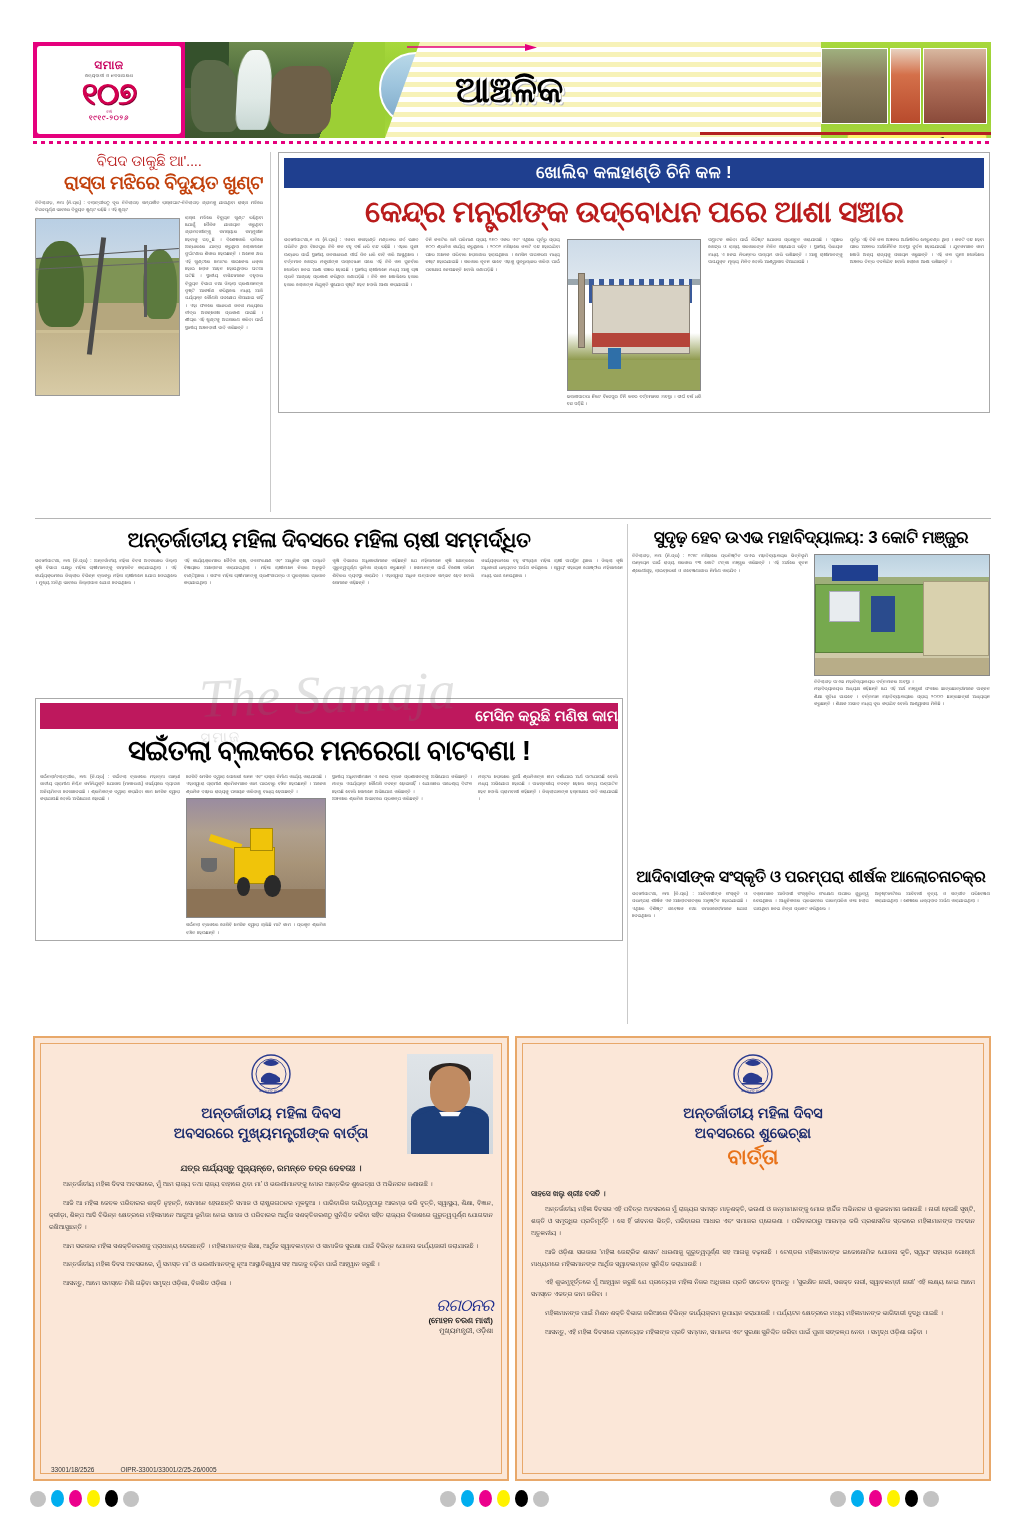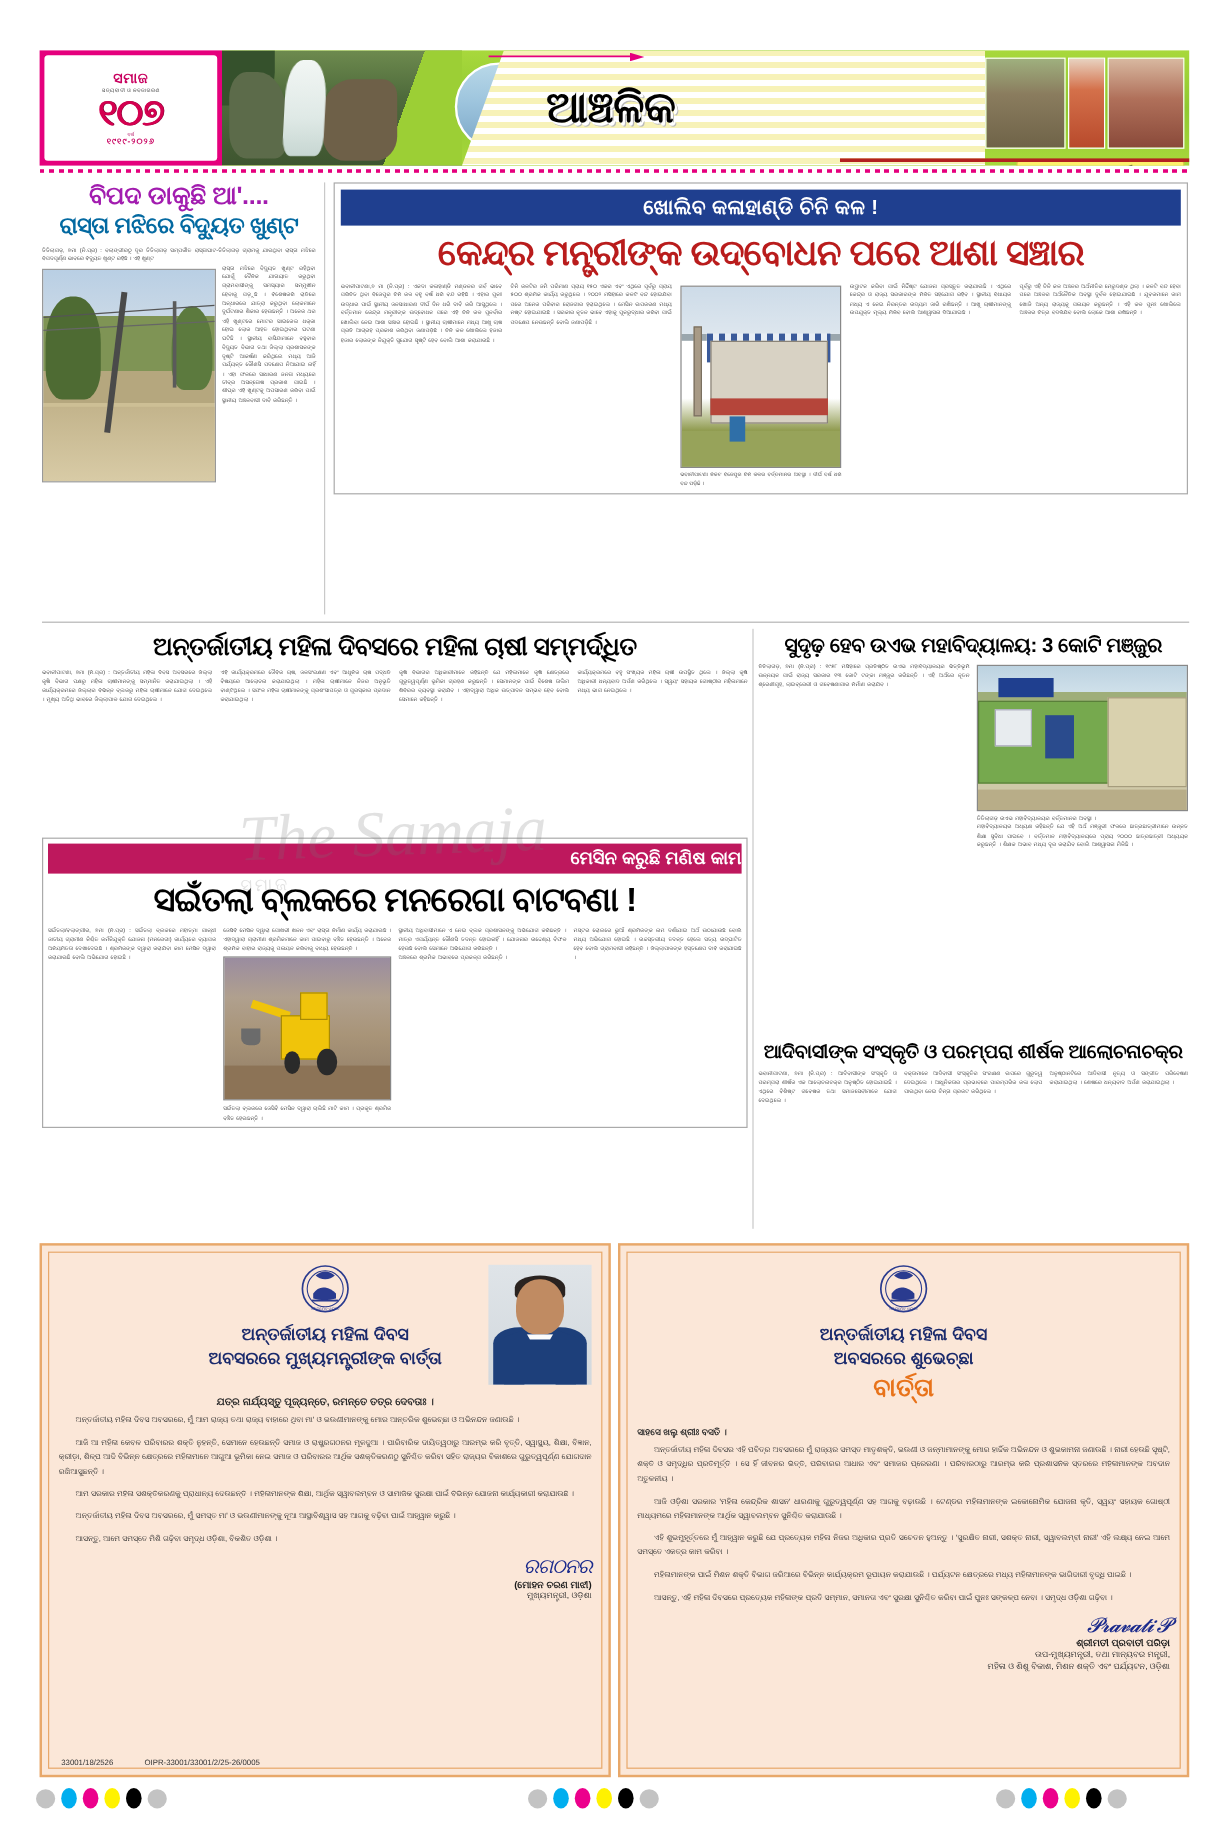--- a/index.html
+++ b/index.html
@@ -112,22 +112,22 @@
   .col-text {
     font-size:4.6px; line-height:1.62; color:#3a3a3a; text-align:justify;
     word-spacing:0.5px;
     font-family:"Liberation Sans", sans-serif;
   }
   .divider-v { position:absolute; width:1px; background:#c9c9c9; }
   .divider-h { position:absolute; height:1px; background:#b5b5b5; }
 
   
   .left-story { position:absolute; left:35px; top:152px; width:228px; }
-  .ls-kicker { font-size:21px; font-weight:bold; text-align:center; color:#a21caf; }
-  .ls-head { font-size:19px; font-weight:bold; text-align:center; color:#0369a1; line-height:1.15; margin-top:2px; letter-spacing:-0.5px;}
+  .ls-kicker { font-size:15px; font-weight:normal; text-align:center; color:#b91c1c; }
+  .ls-head { font-size:19px; font-weight:bold; text-align:right; color:#c2410c; line-height:1.15; margin-top:2px; letter-spacing:-0.5px;}
   .ls-lead { font-size:4.6px; line-height:1.6; text-align:justify; color:#3a3a3a; margin-top:5px;}
   .ls-photo {
     width:145px; height:178px; float:left; margin:4px 5px 3px 0;
     background:
       linear-gradient(180deg,#b9cfe4 0%,#c9d8e6 22%, transparent 22%),
       linear-gradient(180deg, transparent 0 22%, #7f9455 22% 48%, #b5a77e 48% 63%, #cdbf95 63% 100%);
     position:relative; border:1px solid #999; overflow:hidden;
   }
   .lp-pole { position:absolute; left:58px; top:18px; width:5px; height:118px; background:#4a4a4a; transform:rotate(7deg);}
   .lp-pole2 { position:absolute; left:108px; top:26px; width:3px; height:72px; background:#5a5a5a;}
@@ -495,26 +495,20 @@
       </div>
       <div class="ad-barta">ବାର୍ତ୍ତା</div>
       <div class="ad-salute">ସାହସେ ଖଲୁ ଶ୍ରୀଃ ବସତି ।</div>
       <div class="ad-body">
         <p>ଅନ୍ତର୍ଜାତୀୟ ମହିଳା ଦିବସର ଏହି ପବିତ୍ର ଅବସରରେ ମୁଁ ରାଜ୍ୟର ସମସ୍ତ ମାତୃଶକ୍ତି, ଭଉଣୀ ଓ ଜନ୍ମାମାନଙ୍କୁ ମୋର ହାର୍ଦ୍ଦିକ ଅଭିନନ୍ଦନ ଓ ଶୁଭକାମନା ଜଣାଉଛି । ନାରୀ ହେଉଛି ସୃଷ୍ଟି, ଶକ୍ତି ଓ ସମୃଦ୍ଧିର ପ୍ରତିମୂର୍ତ୍ତି । ସେ ହିଁ ଜୀବନର ଭିତ୍ତି, ପରିବାରର ଆଧାର ଏବଂ ସମାଜର ପ୍ରେରଣା । ପରିବାରଠାରୁ ଆରମ୍ଭ କରି ପ୍ରଶାସନିକ ସ୍ତରରେ ମହିଳାମାନଙ୍କ ଅବଦାନ ଅତୁଳନୀୟ ।</p>
         <p>ଆଜି ଓଡ଼ିଶା ସରକାର 'ମହିଳା କେନ୍ଦ୍ରିକ ଶାସନ' ଧାରଣାକୁ ଗୁରୁତ୍ୱପୂର୍ଣ୍ଣ ସହ ଆଗକୁ ବଢ଼ାଉଛି । ଟେଣ୍ଡର ମହିଳାମାନଙ୍କ ଇକୋନୋମିକ ଯୋଜନା କୃତି, ସ୍ୱୟଂ ସହାୟକ ଗୋଷ୍ଠୀ ମାଧ୍ୟମରେ ମହିଳାମାନଙ୍କ ଆର୍ଥିକ ସ୍ୱାବଲମ୍ବନ ସୁନିଶ୍ଚିତ କରାଯାଉଛି ।</p>
         <p>ଏହି ଶୁଭମୁହୂର୍ତ୍ତରେ ମୁଁ ଆହ୍ୱାନ କରୁଛି ଯେ ପ୍ରତ୍ୟେକ ମହିଳା ନିଜର ଅଧିକାର ପ୍ରତି ସଚେତନ ହୁଅନ୍ତୁ । 'ସୁରକ୍ଷିତ ନାରୀ, ସଶକ୍ତ ନାରୀ, ସ୍ୱାବଲମ୍ବୀ ନାରୀ' ଏହି ଲକ୍ଷ୍ୟ ନେଇ ଆମେ ସମସ୍ତେ ଏକତ୍ର କାମ କରିବା ।</p>
         <p>ମହିଳାମାନଙ୍କ ପାଇଁ ମିଶନ ଶକ୍ତି ବିଭାଗ ଜରିଆରେ ବିଭିନ୍ନ କାର୍ଯ୍ୟକ୍ରମ ରୂପାୟନ କରାଯାଉଛି । ପର୍ଯ୍ୟଟନ କ୍ଷେତ୍ରରେ ମଧ୍ୟ ମହିଳାମାନଙ୍କ ଭାଗିଦାରୀ ବୃଦ୍ଧି ପାଇଛି ।</p>
         <p>ଆସନ୍ତୁ, ଏହି ମହିଳା ଦିବସରେ ପ୍ରତ୍ୟେକ ମହିଳାଙ୍କ ପ୍ରତି ସମ୍ମାନ, ସମାନତା ଏବଂ ସୁରକ୍ଷା ସୁନିଶ୍ଚିତ କରିବା ପାଇଁ ପୁନଃ ସଙ୍କଳ୍ପ ନେବା । ସମୃଦ୍ଧ ଓଡ଼ିଶା ଗଢ଼ିବା ।</p>
       </div>
-      <div class="sig-block">
-        <div class="sig-mark">𝓟𝓻𝓪𝓿𝓪𝓽𝓲 𝓟</div>
-        <div class="sig-name">ଶ୍ରୀମତୀ ପ୍ରବାତୀ ପରିଡ଼ା</div>
-        <div class="sig-role">ଉପ-ମୁଖ୍ୟମନ୍ତ୍ରୀ, ତଥା ମାନ୍ୟବର ମନ୍ତ୍ରୀ,</div>
-        <div class="sig-role">ମହିଳା ଓ ଶିଶୁ ବିକାଶ, ମିଶନ ଶକ୍ତି ଏବଂ ପର୍ଯ୍ୟଟନ, ଓଡ଼ିଶା</div>
-      </div>
     </div>
 
   </div>
 
   <div class="regrow">
     <div class="reg-group" style="left:30px; top:2px;">
       <span class="dot g"></span>
       <span class="dot c"></span>
       <span class="dot m"></span>
       <span class="dot y"></span>

